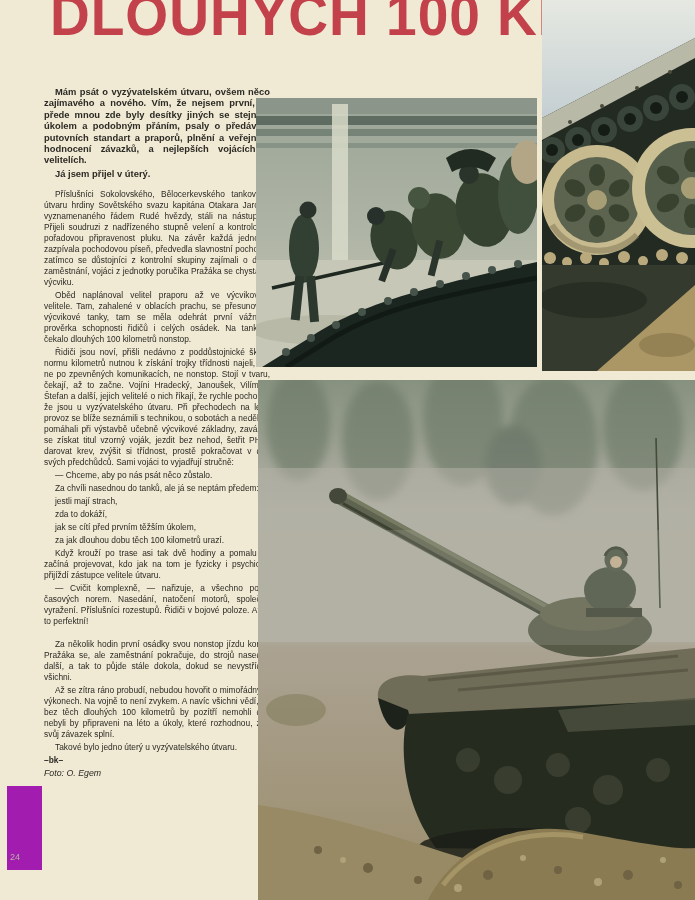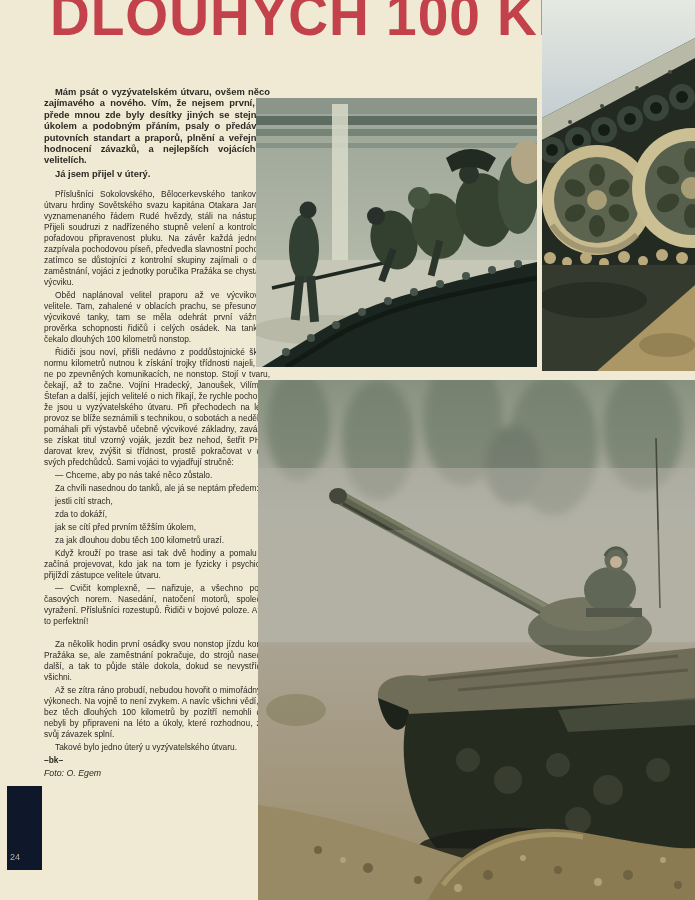--- a/index.html
+++ b/index.html
@@ -18,44 +18,44 @@
   .p-short{text-align:left !important;}
   .sec{margin-top:12px !important;}
   .byline{text-align:center;font-weight:bold;text-indent:0 !important;margin-top:1px !important;}
   .credit{text-align:center;font-style:italic;font-size:8.8px !important;text-indent:0 !important;}
   
   .photo{position:absolute;display:block;}
   .photo-soldiers{left:256px;top:98px;width:281px;height:269px;}
   .photo-wheels{left:542px;top:0;width:153px;height:371px;}
   .photo-tank{left:258px;top:380px;width:437px;height:520px;}
   
-  .pagenum-bar{position:absolute;left:7px;top:786px;width:35px;height:84px;background:#0f172a;}
+  .pagenum-bar{position:absolute;left:7px;top:786px;width:35px;height:84px;background:#a21caf;}
   .pagenum{position:absolute;left:3px;bottom:8px;font-size:9px;color:#b9b3a1;}
 </style>
 </head>
 <body>
 
 <div class="page">
 
   <div class="headline-clip">
     <h1 class="headline" style="color:#c2414a;">DLOUHÝCH 100 KM</h1>
   </div>
 
   <div class="column">
     <div class="intro">
       <p>Mám psát o vyzývatelském útvaru, ovšem něco zajímavého a nového. Vím, že nejsem první, že přede mnou zde byly desítky jiných se stejným úkolem a podobným přáním, psaly o předávání putovních standart a praporů, plnění a veřejném hodnocení závazků, a nejlepších vojácích a velitelích.</p>
       <p>Já jsem přijel v úterý.</p>
     </div>
     <div class="bodytext">
       <p>Příslušníci Sokolovského, Bělocerkevského tankového útvaru hrdiny Sovětského svazu kapitána Otakara Jaroše, vyznamenaného řádem Rudé hvězdy, stáli na nástupišti. Přijeli soudruzi z nadřízeného stupně velení a kontrolovali pořadovou připravenost pluku. Na závěr každá jednotka zazpívala pochodovou píseň, předvedla slavnostní pochod a zatímco se důstojníci z kontrolní skupiny zajímali o další zaměstnání, vojáci z jednotky poručíka Pražáka se chystali k výcviku.</p>
       <p>Oběd naplánoval velitel praporu až ve výcvikovém velitele. Tam, zahalené v oblacích prachu, se přesunovaly výcvikové tanky, tam se měla odehrát první vážnější prověrka schopnosti řidičů i celých osádek. Na tankisty čekalo dlouhých 100 kilometrů nonstop.</p>
       <p>Řidiči jsou noví, přišli nedávno z poddůstojnické školy, normu kilometrů nutnou k získání trojky třídnosti najeli, ale ne po zpevněných komunikacích, ne nonstop. Stojí v tvaru, čekají, až to začne. Vojíni Hradecký, Janoušek, Vilímek, Štefan a další, jejich velitelé o nich říkají, že rychle pochopili, že jsou u vyzývatelského útvaru. Při přechodech na letní provoz se blíže seznámili s technikou, o sobotách a nedělích pomáhali při výstavbě učebně výcvikové základny, zavázali se získat titul vzorný voják, jezdit bez nehod, šetřit PHM, darovat krev, zvýšit si třídnost, prostě pokračovat v díle svých předchůdců. Sami vojáci to vyjadřují stručně:</p>
-      <p>— Chceme, aby po nás také něco zůstalo.</p>
+      <p>— Chceme, aby po nás psát něco zůstalo.</p>
       <p>Za chvíli nasednou do tanků, ale já se neptám předem:</p>
-      <p class="p-short">jestli cítí strach,</p>
+      <p class="p-short">jestli mají strach,</p>
       <p class="p-short">zda to dokáží,</p>
       <p class="p-short">jak se cítí před prvním těžším úkolem,</p>
       <p>za jak dlouhou dobu těch 100 kilometrů urazí.</p>
       <p>Když krouží po trase asi tak dvě hodiny a pomalu se začíná projevovat, kdo jak na tom je fyzicky i psychicky, přijíždí zástupce velitele útvaru.</p>
       <p>— Cvičit komplexně, — nařizuje, a všechno podle časových norem. Nasedání, natočení motorů, společné vyražení. Příslušníci rozestupů. Řidiči v bojové poloze. Ať je to perfektní!</p>
       <p class="sec">Za několik hodin první osádky svou nonstop jízdu končí. Pražáka se, ale zaměstnání pokračuje, do strojů nasedají další, a tak to půjde stále dokola, dokud se nevystřídají všichni.</p>
       <p>Až se zítra ráno probudí, nebudou hovořit o mimořádných výkonech. Na vojně to není zvykem. A navíc všichni vědí, že bez těch dlouhých 100 kilometrů by pozítří nemohli dál, nebyli by připraveni na léto a úkoly, které rozhodnou, zda svůj závazek splní.</p>
       <p>Takové bylo jedno úterý u vyzývatelského útvaru.</p>
       <p class="byline">–bk–</p>
       <p class="credit">Foto: O. Egem</p>

